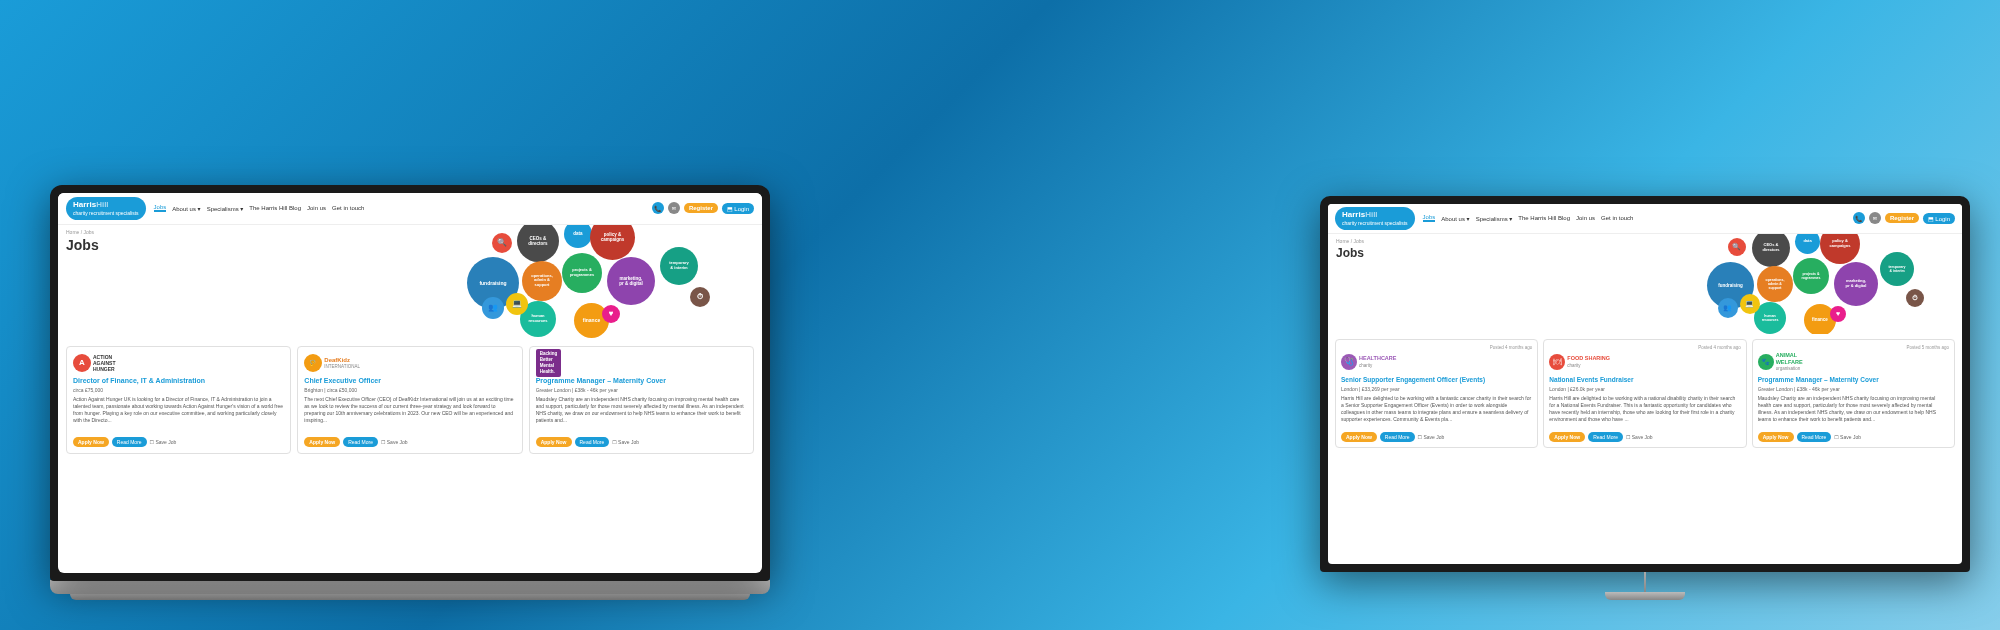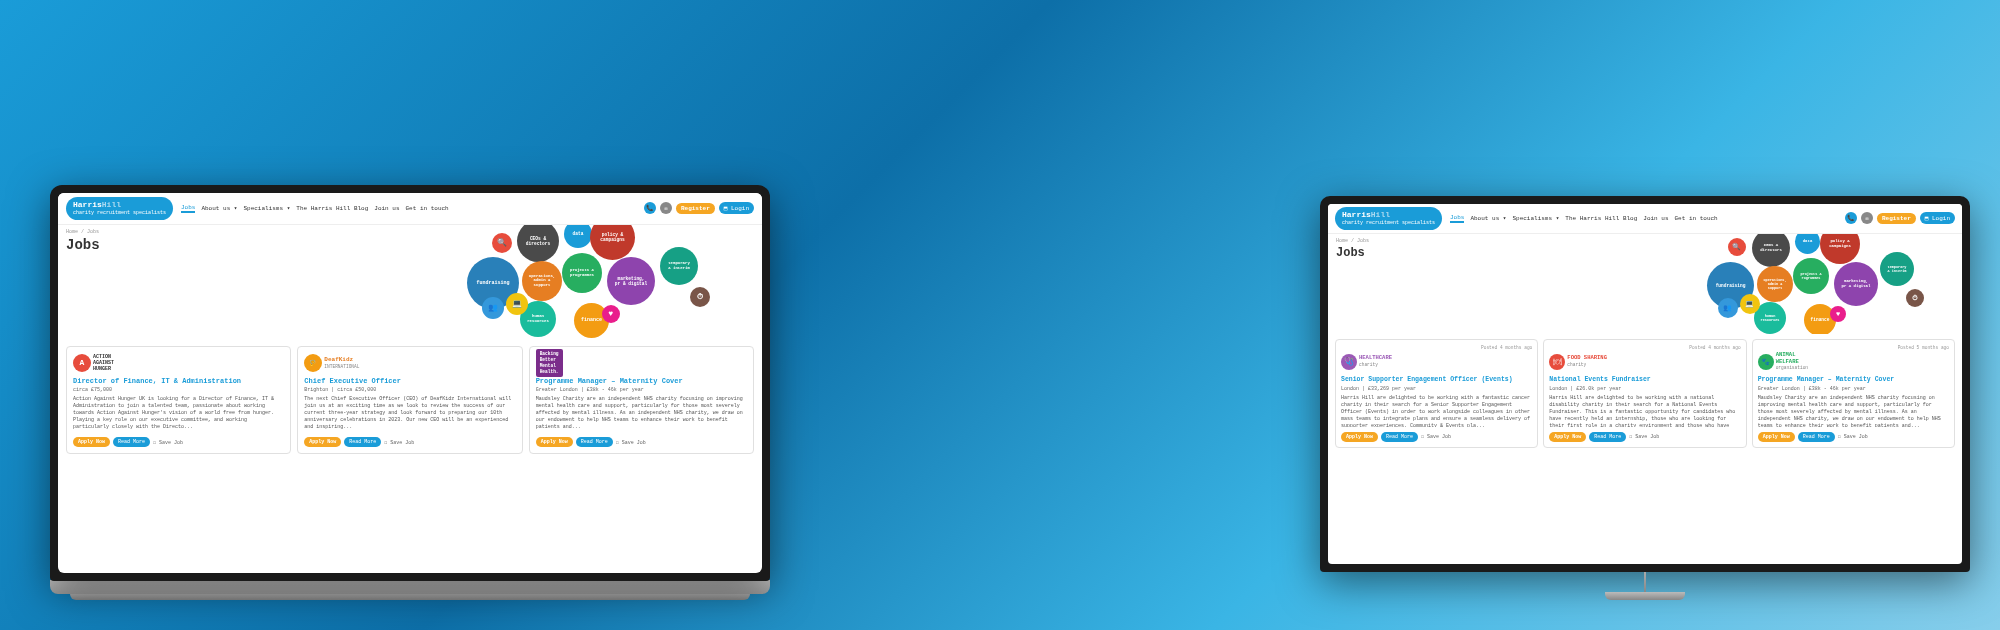--- a/index.html
+++ b/index.html
@@ -15,21 +15,20 @@
     }
 
     .scene {
       display: flex;
       align-items: flex-end;
       justify-content: center;
       gap: -20px;
       width: 100%;
       height: 100%;
       position: relative;
-      font-family: Liberation Mono, monospace;
     }
 
     
     .laptop-container {
       position: absolute;
       left: 50px;
       bottom: 30px;
       width: 720px;
     }
 

